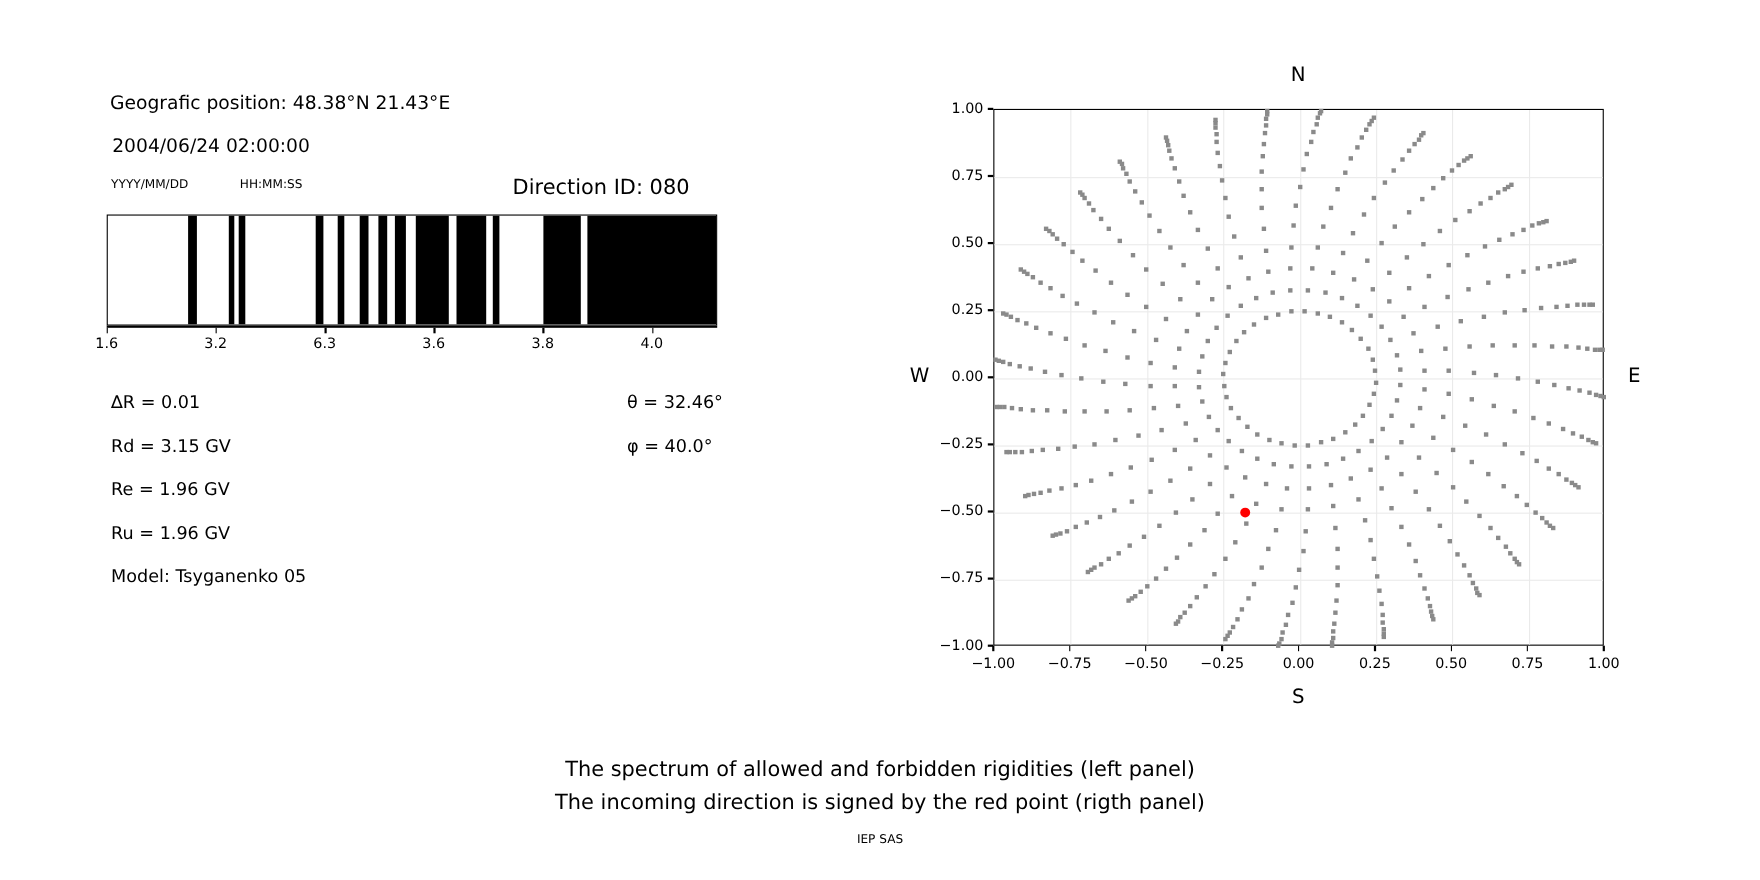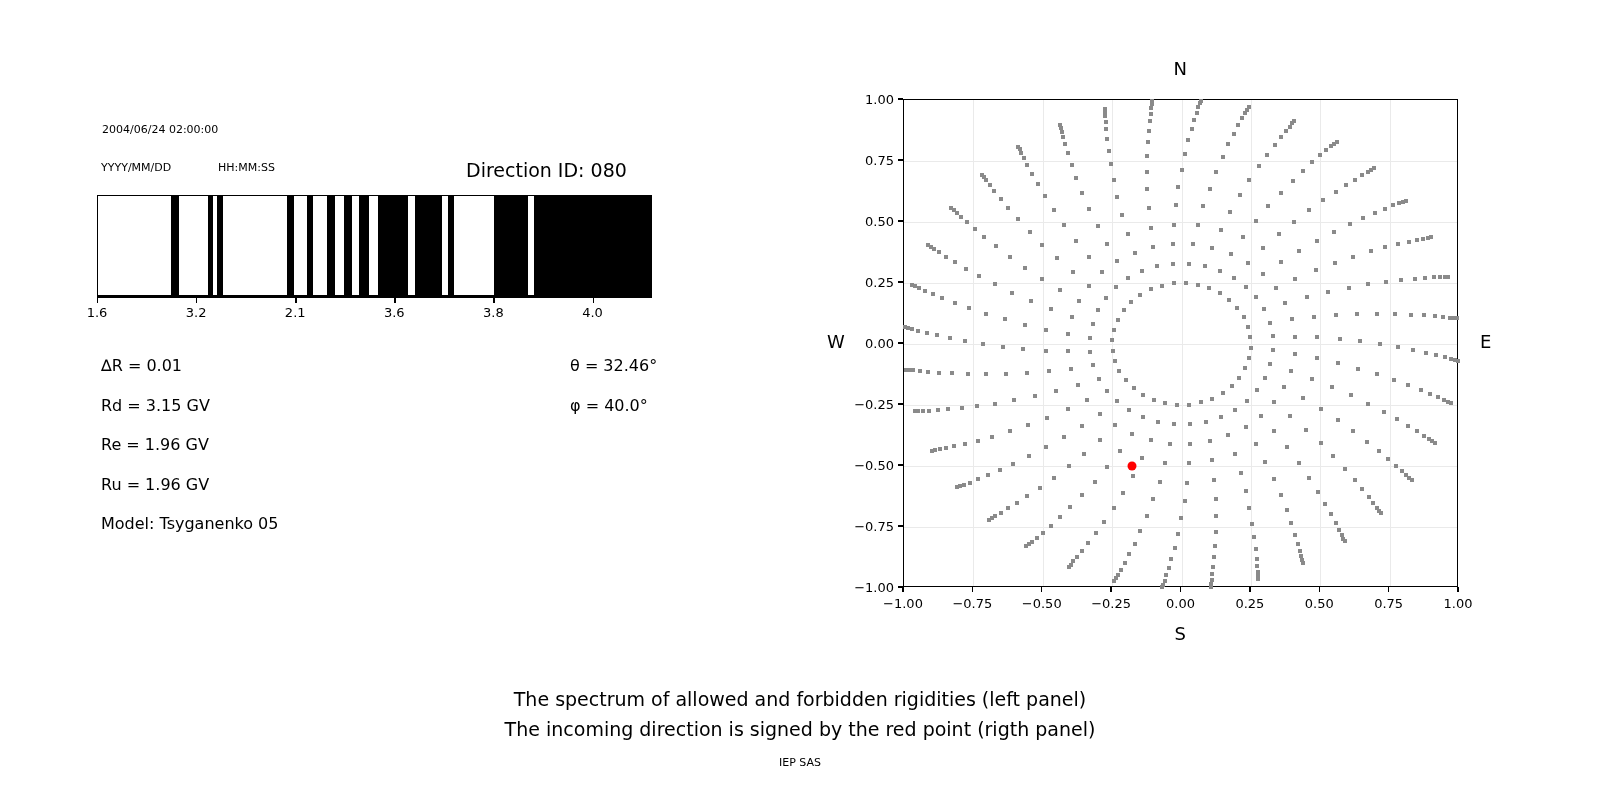--- a/index.html
+++ b/index.html
@@ -7,21 +7,21 @@
     width:1600px;height:800px;background:#ffffff;
     font-family:"DejaVu Sans","Liberation Sans",sans-serif;
     color:#000000;overflow:hidden;position:relative;
   }
   .abs{position:absolute;}
 
   
   #left-panel{left:0;top:0;width:800px;height:800px;}
 
   .hdr-geo{left:100px;top:84px;font-size:17px;white-space:nowrap;}
-  .hdr-datetime{left:102px;top:123px;font-size:11px;white-space:nowrap;text-align:right;}
+  .hdr-datetime{left:102px;top:123px;font-size:17px;white-space:nowrap;text-align:right;}
   .hdr-fmt-date{left:101px;top:161px;font-size:11px;white-space:nowrap;}
   .hdr-fmt-time{left:218px;top:161px;font-size:11px;white-space:nowrap;}
   .hdr-dirid{left:466px;top:159px;font-size:19px;white-space:nowrap;}
 
   
   #spectrum-box{
     left:97px;top:195px;width:555px;height:101px;
     border:1.2px solid #000;box-sizing:border-box;
     background:#ffffff;overflow:hidden;
   }
@@ -69,20 +69,21 @@
   .caption{position:absolute;width:1600px;text-align:center;font-size:19px;white-space:nowrap;}
   #caption-line1{top:688px;}
   #caption-line2{top:718px;}
   #footer-credit{top:756px;width:1600px;text-align:center;font-size:11px;}
 </style>
 </head>
 <body>
 
 <div class="abs" id="left-panel">
 
+  <div class="abs hdr-geo">Geografic position: 48.38°N 21.43°E</div>
   <div class="abs hdr-datetime">2004/06/24 02:00:00</div>
   <div class="abs hdr-fmt-date">YYYY/MM/DD</div>
   <div class="abs hdr-fmt-time">HH:MM:SS</div>
   <div class="abs hdr-dirid">Direction ID: 080</div>
 
   <div class="abs" id="spectrum-box">
       <div class="band" style="left: 73.3393px; width: 7.43304px;"></div>
       <div class="band" style="left: 110.009px; width: 4.95536px;"></div>
       <div class="band" style="left: 119.424px; width: 5.45089px;"></div>
       <div class="band" style="left: 188.799px; width: 7.43304px;"></div>
@@ -97,21 +98,21 @@
       <div class="band" style="left: 436.071px; width: 118.929px;"></div>
     </div>
 
   <div class="abs" id="spec-axis"></div>
   <div class="abs" id="spec-axis-ticks" style="left:97px;top:298px;width:555px;height:60px;">
       <div class="tickmark" style="left: 0px;"></div>
       <div class="ticklabel" style="left: 0px;">1.6</div>
       <div class="tickmark" style="left: 99.1071px;"></div>
       <div class="ticklabel" style="left: 99.1071px;">3.2</div>
       <div class="tickmark" style="left: 198.214px;"></div>
-      <div class="ticklabel" style="left: 198.214px;">2.1</div>
+      <div class="ticklabel" style="left: 198.214px;">6.3</div>
       <div class="tickmark" style="left: 297.321px;"></div>
       <div class="ticklabel" style="left: 297.321px;">3.6</div>
       <div class="tickmark" style="left: 396.429px;"></div>
       <div class="ticklabel" style="left: 396.429px;">3.8</div>
       <div class="tickmark" style="left: 495.536px;"></div>
       <div class="ticklabel" style="left: 495.536px;">4.0</div>
     </div>
 
   <div class="abs" id="param-block">
       <div class="param param-l" style="top: 356px;">∆R = 0.01</div>

